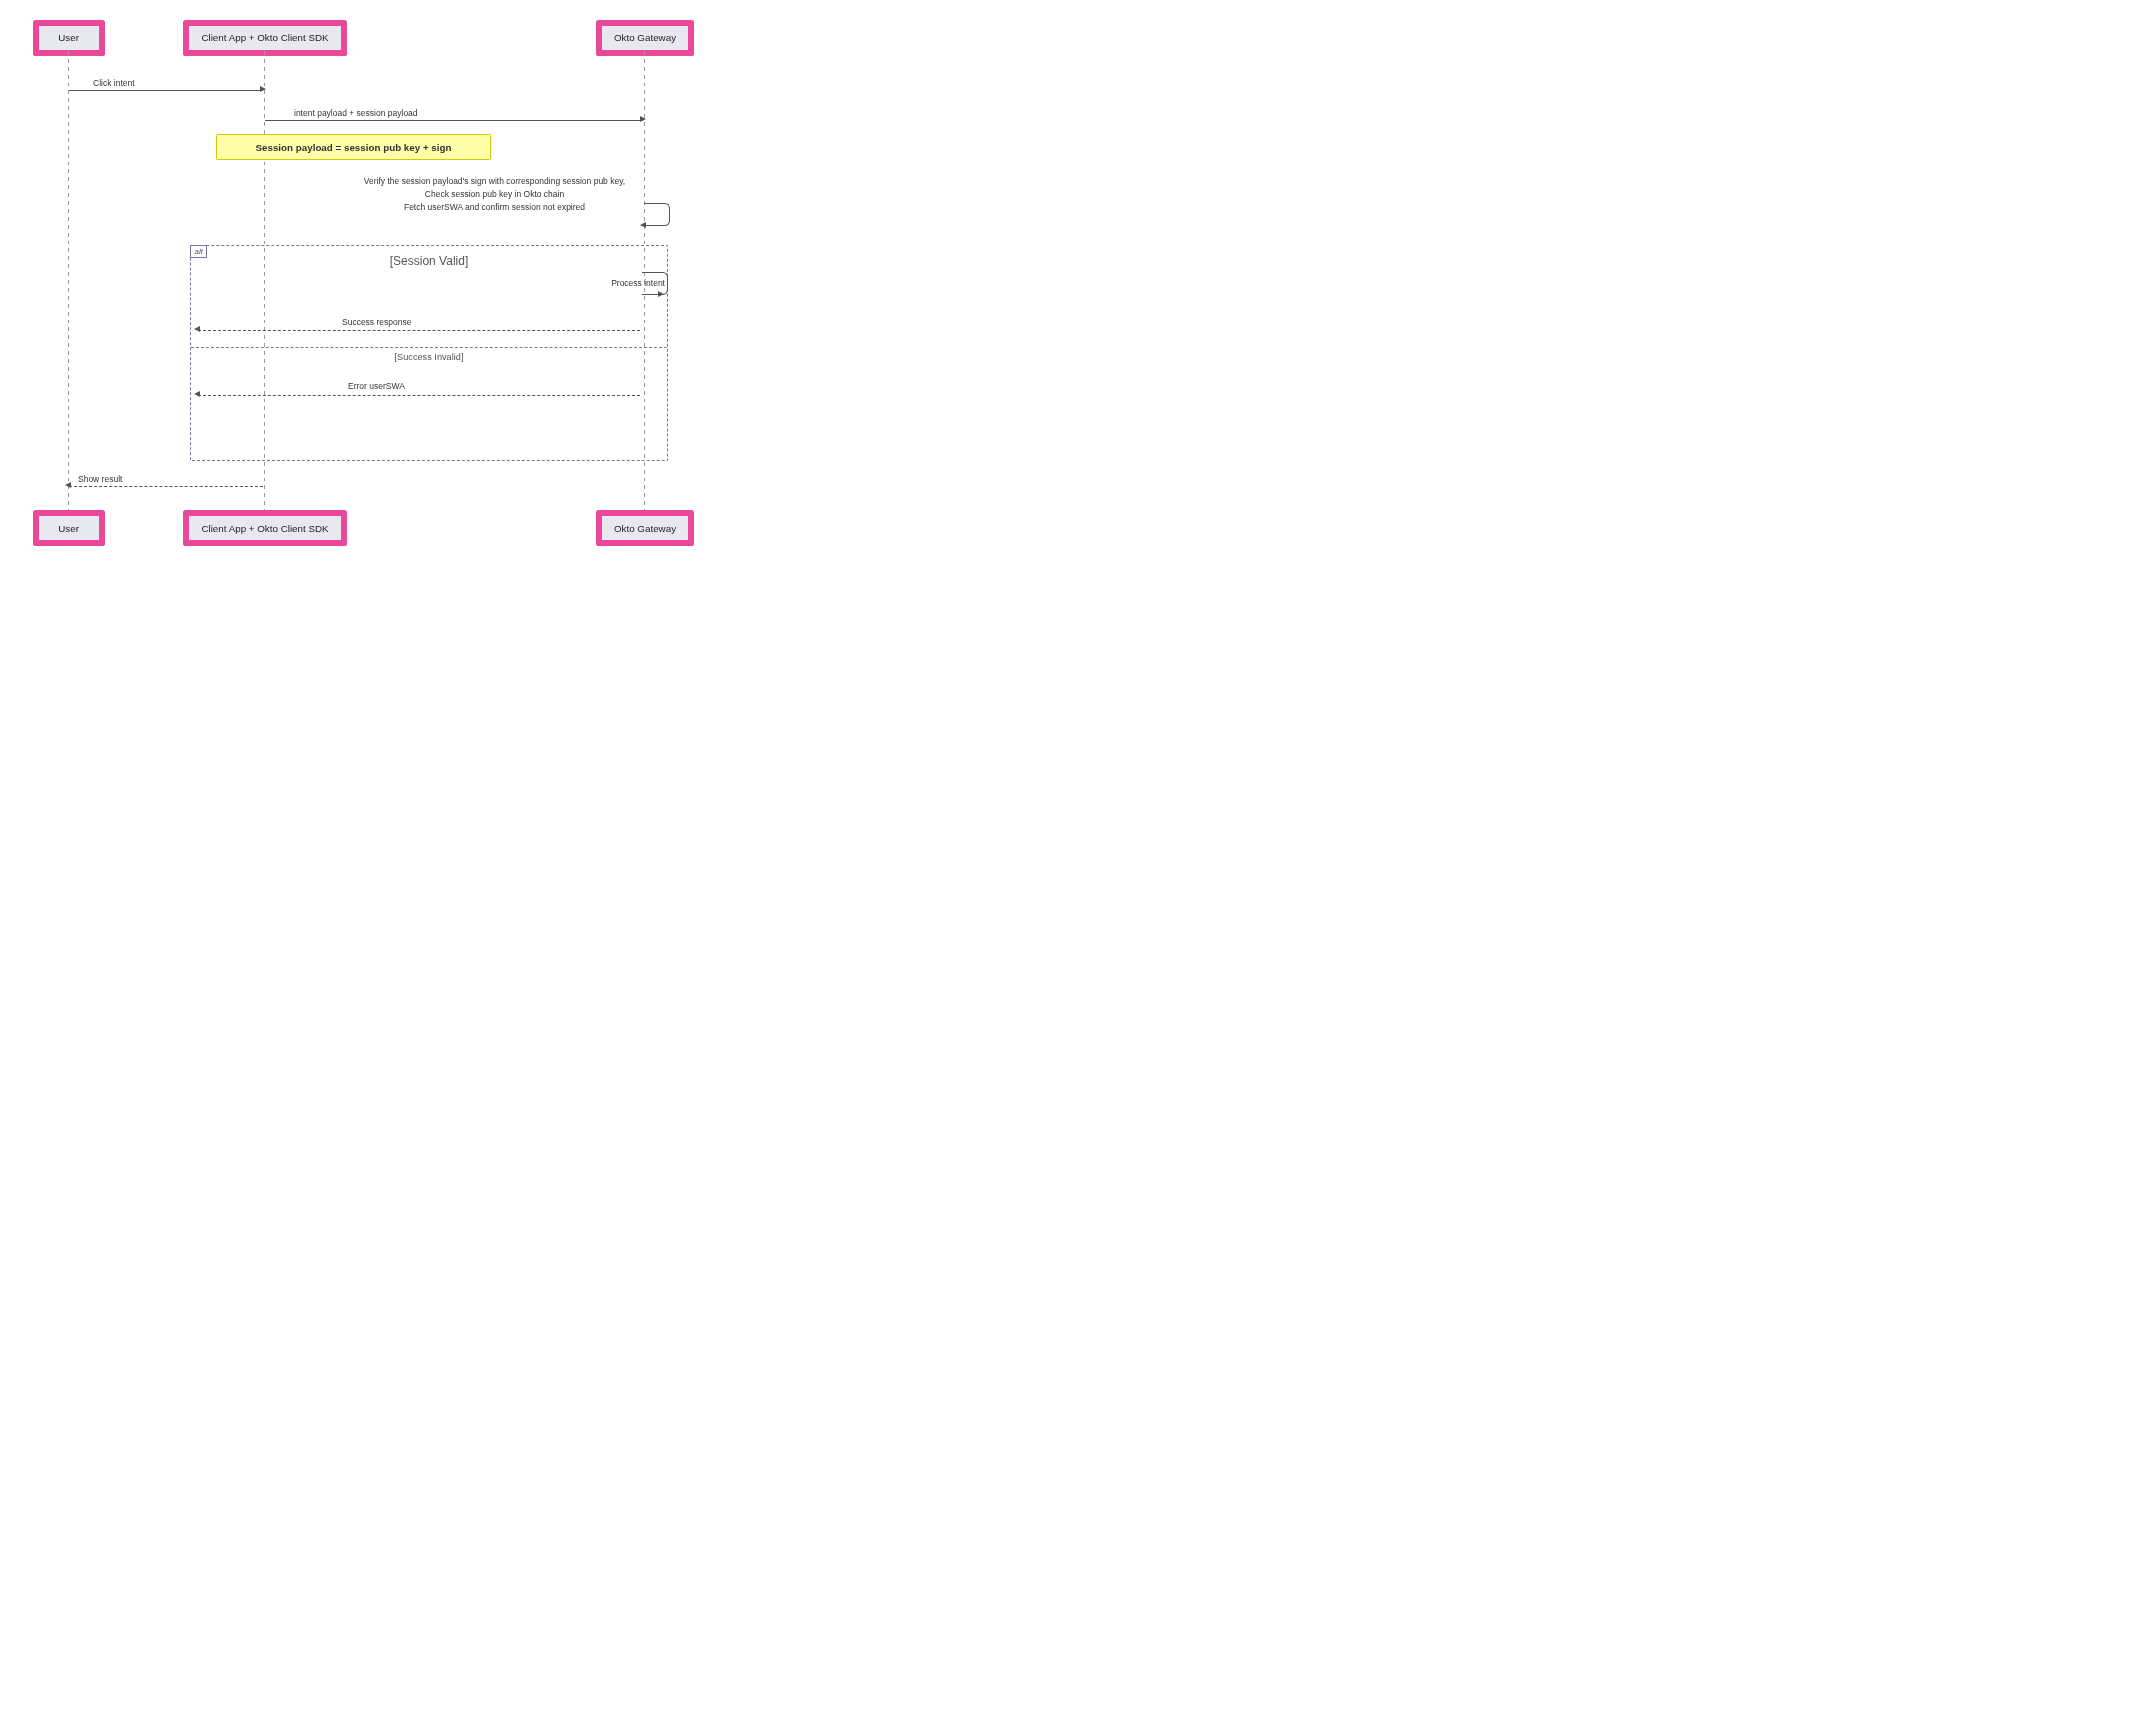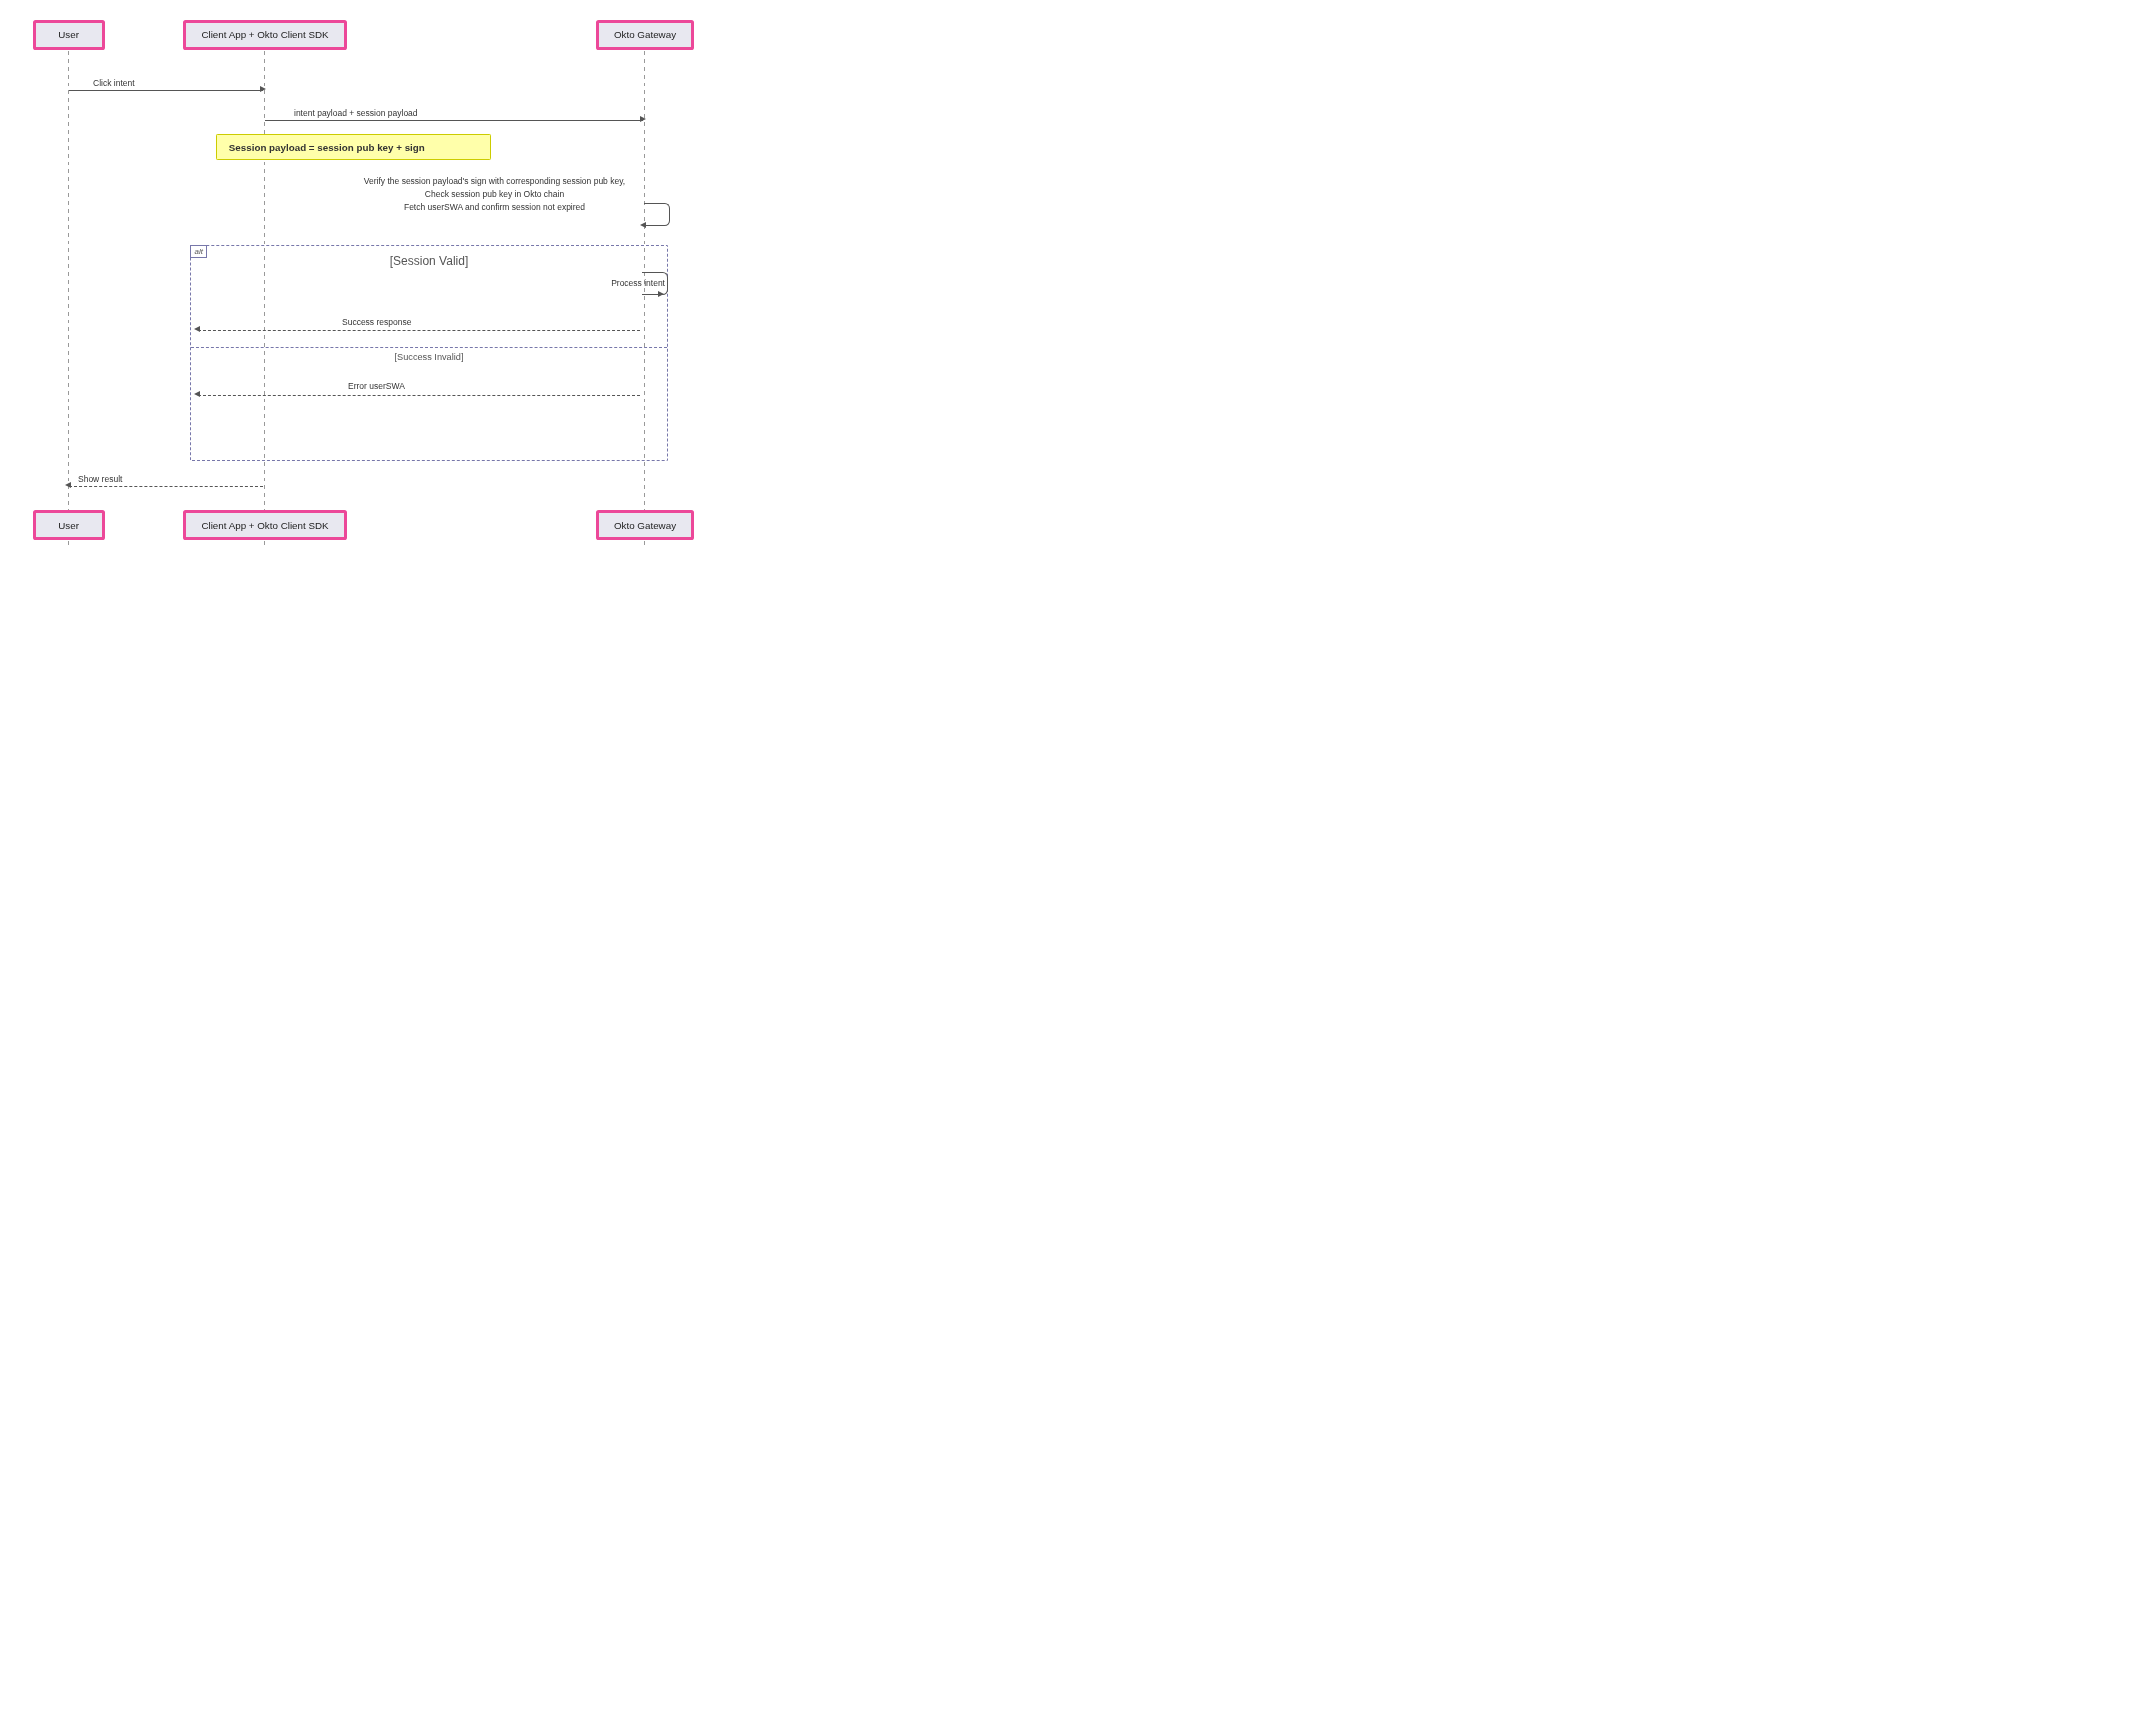--- a/index.html
+++ b/index.html
@@ -17,21 +17,21 @@
       position: relative;
       width: 759px;
       height: 563px;
       margin: 0 auto;
     }
 
     
     .actor-box {
       position: absolute;
       background: #e8e8f0;
-      border: 3px solid #ec4899;
+      border: 6px solid #ec4899;
       border-radius: 2.6px;
       padding: 6.5px 10.5px;
       text-align: center;
       font-size: 9.8px;
       font-weight: 500;
       color: #222;
       white-space: nowrap;
     }
 
     
@@ -55,20 +55,21 @@
     
     .note-box {
       position: absolute;
       background: #ffffaa;
       border: 1.3px solid #cccc00;
       border-radius: 1.3px;
       padding: 6.5px 11.8px;
       font-size: 9.8px;
       font-weight: 700;
       color: #333;
+      text-align: center;
     }
 
     
     .alt-frame {
       position: absolute;
       border: 1px dashed #7777aa;
       border-radius: 1.3px;
     }
     .alt-label {
       position: absolute;

